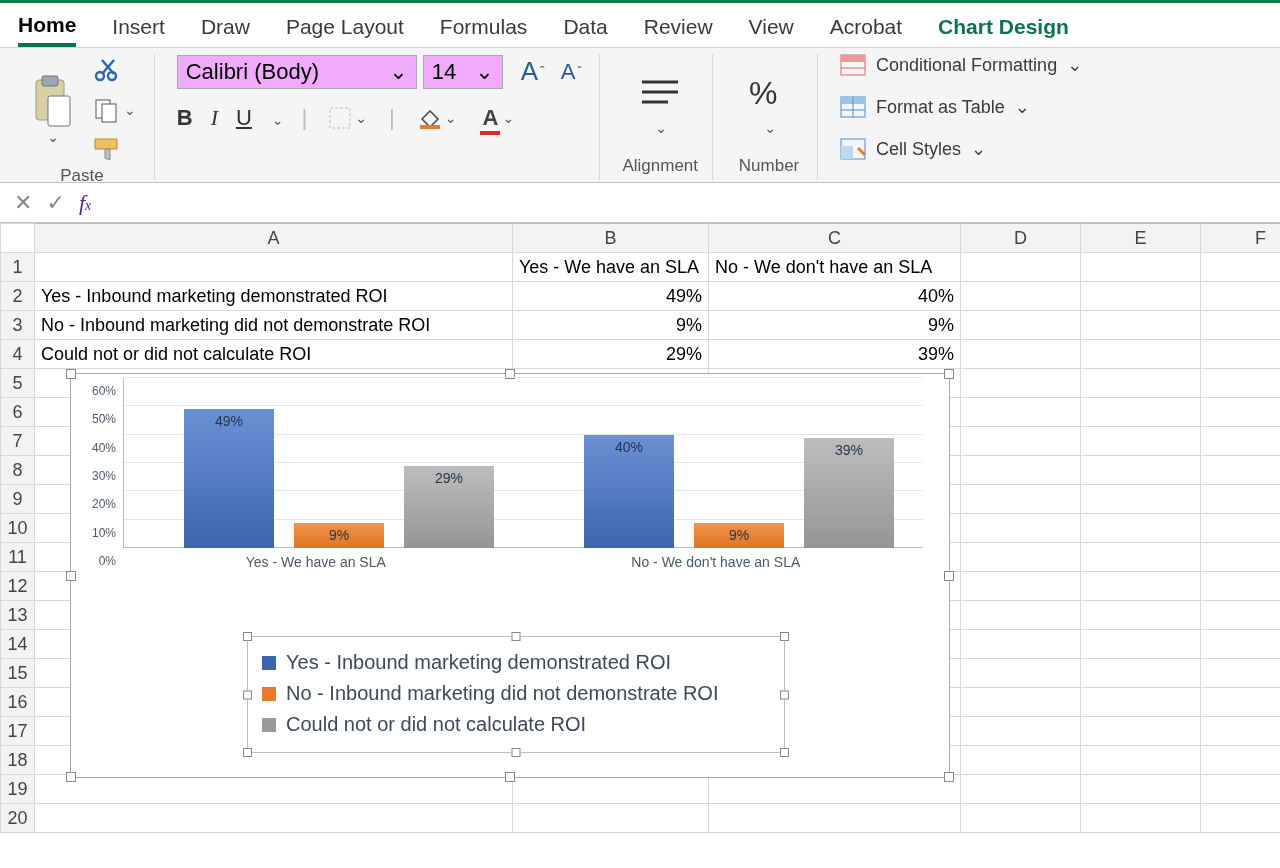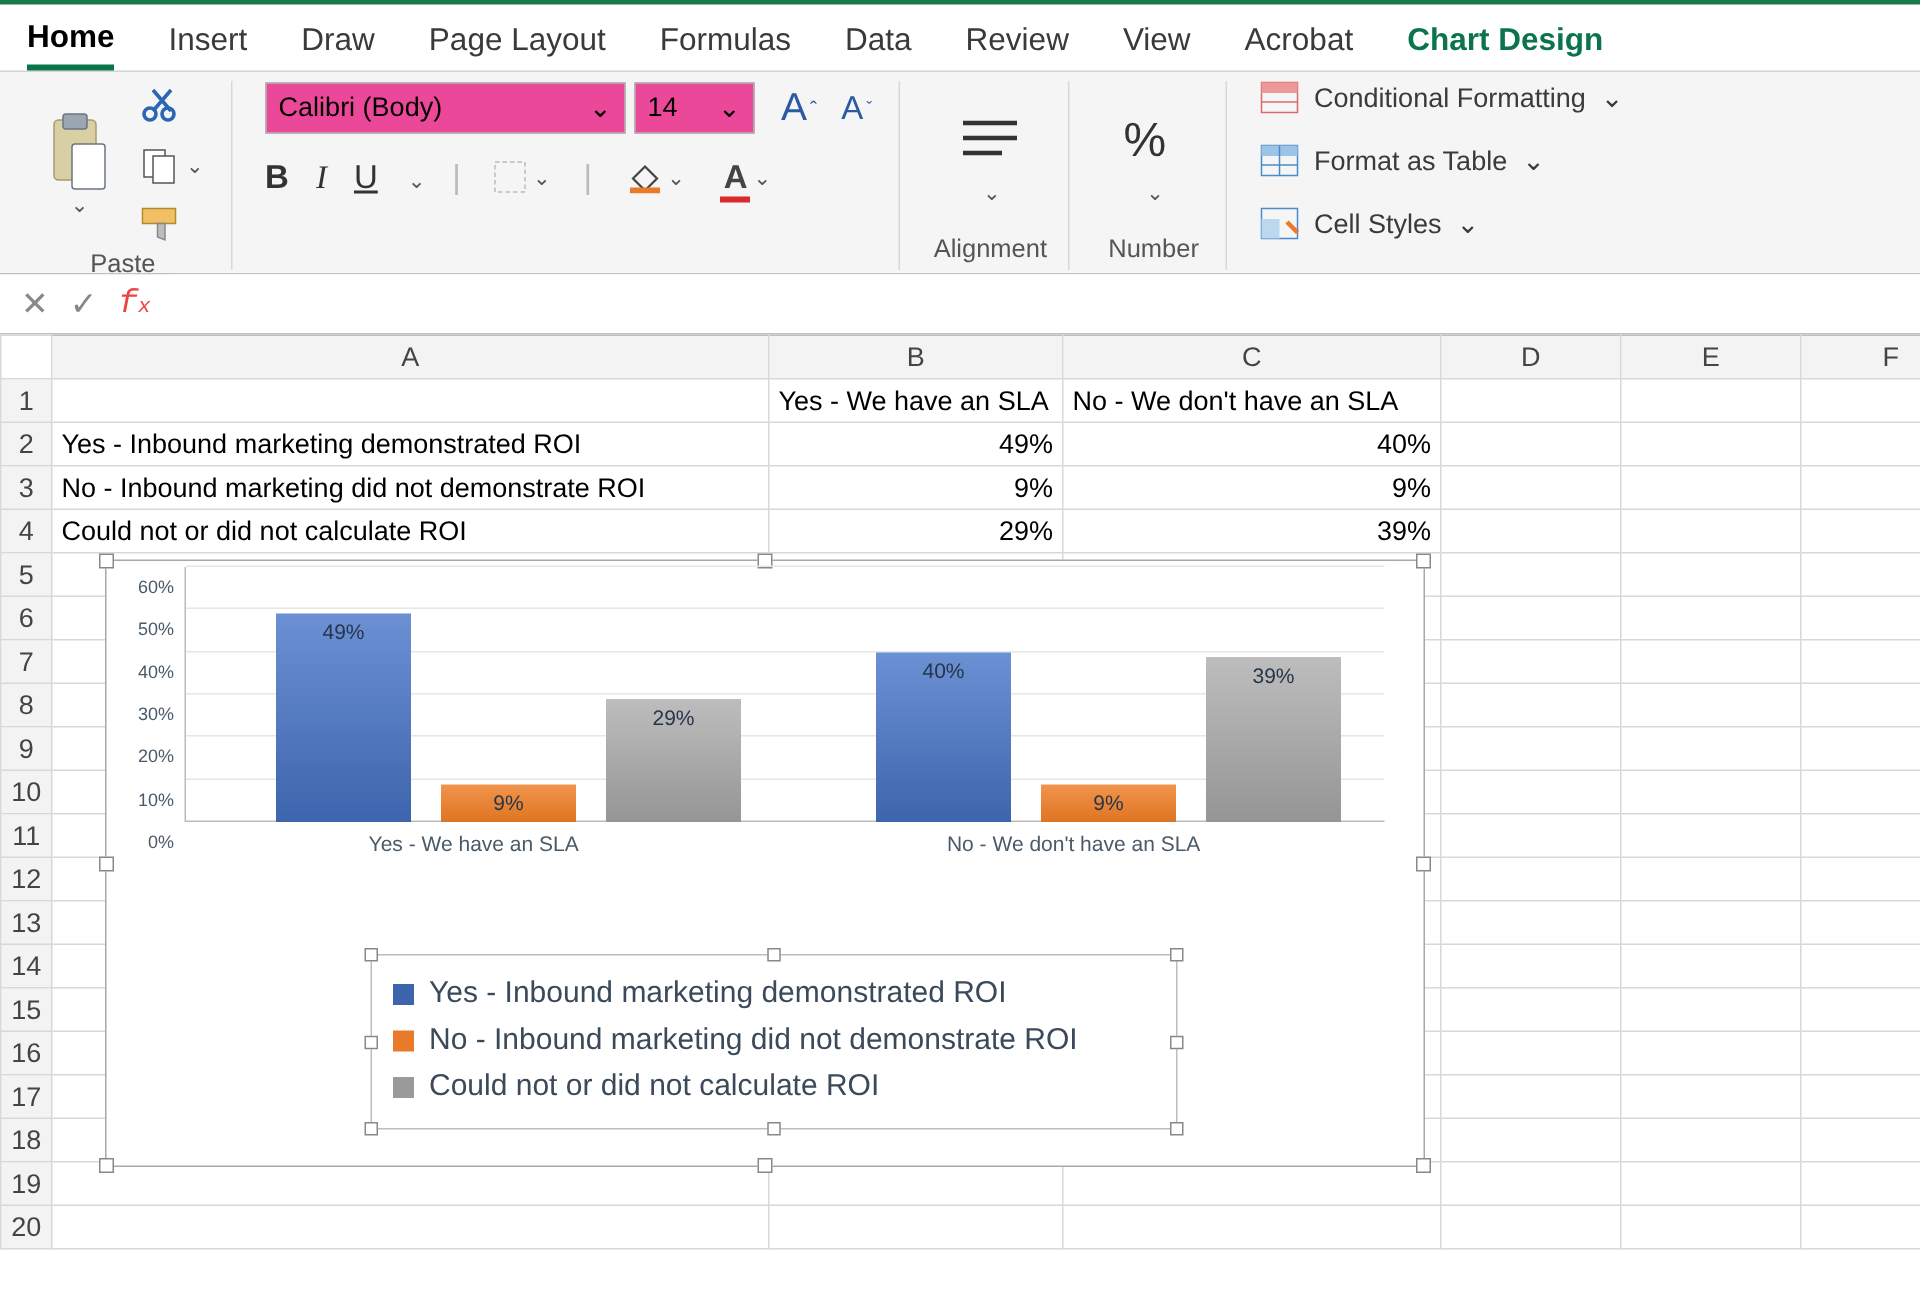--- a/index.html
+++ b/index.html
@@ -63,22 +63,22 @@
     display: flex; flex-direction: column; align-items: center;
     gap: 4px; cursor: pointer; padding: 4px 6px;
   }
   .small-btn {
     cursor: pointer; padding: 2px 4px; color: #444;
     display: inline-flex; align-items: center; gap: 2px;
   }
   .dropdown-caret::after { content: "⌄"; font-size: 14px; color: #555; margin-left:2px;}
 
   .font-select, .size-select {
-    background: #ec4899; border: 1px solid #aaa; height: 34px;
-    font-size: 18px; padding: 2px 8px; display:flex; align-items:center;
+    background: #f0abfc; border: 1px solid #aaa; height: 34px;
+    font-size: 22px; padding: 2px 8px; display:flex; align-items:center;
     justify-content: space-between;
   }
   .font-select { width: 240px; }
   .size-select { width: 80px; margin-left:6px;}
 
   .font-row2 {
     display:flex; align-items:center; gap:18px; margin-top:14px;
     font-size:22px; color:#333;
   }
 
@@ -331,21 +331,21 @@
       </div>
     </div>
   </div>
 
 </div>
 
 <div class="fx-row">
   <div class="fx-btns">
     <span>✕</span>
     <span>✓</span>
-    <span style="font-style:italic;font-family:Liberation Mono, monospace;color:#ef4444">f<span style="font-size:14px">x</span></span>
+    <span style="font-style:italic;font-family:Liberation Serif, serif;color:#4c1d95">f<span style="font-size:14px">x</span></span>
   </div>
   <input class="fx-input" value="" style="">
 </div>
 
 <div class="grid-wrap">
 <table class="grid">
   <colgroup>
     <col style="width:34px">
     <col style="width:478px">
     <col style="width:196px">

